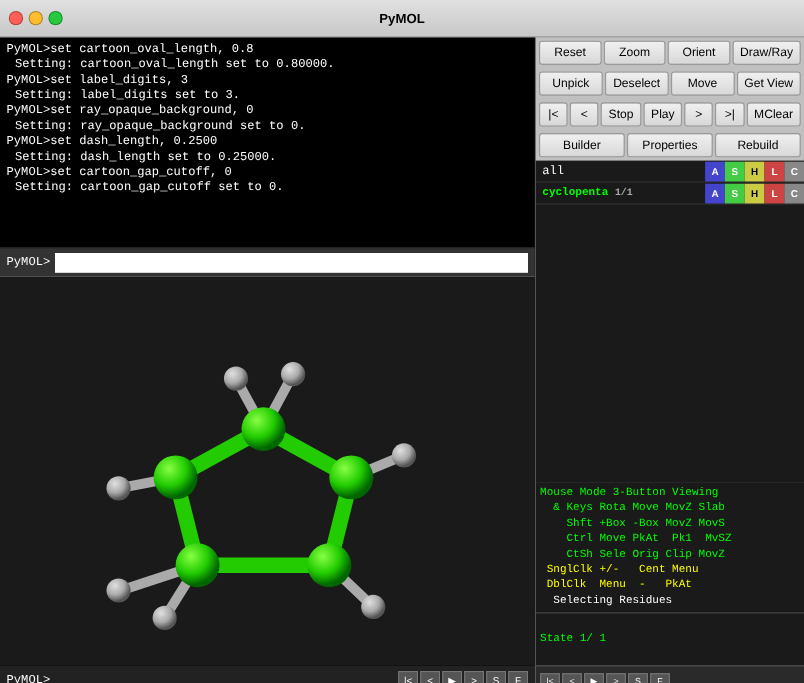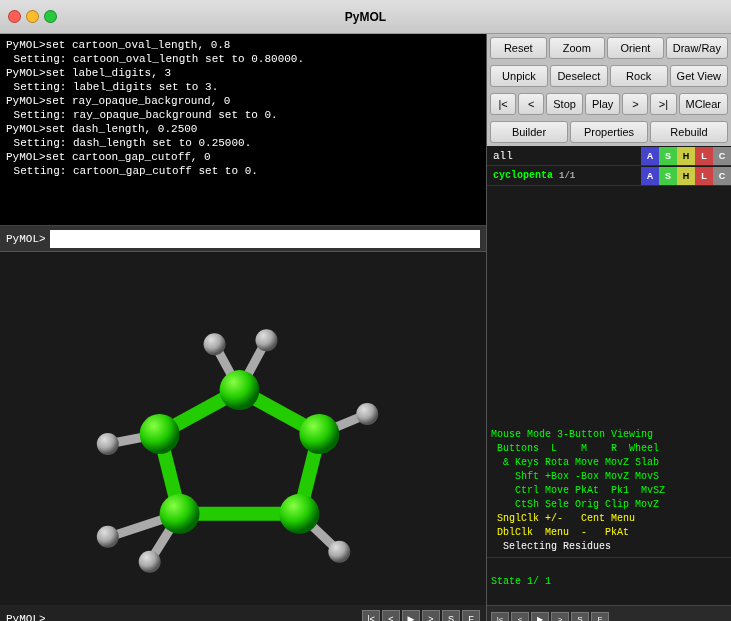--- a/index.html
+++ b/index.html
@@ -401,21 +401,21 @@
     <div id="btn-row-1">
       <button class="mac-btn">Reset</button>
       <button class="mac-btn">Zoom</button>
       <button class="mac-btn">Orient</button>
       <button class="mac-btn">Draw/Ray</button>
     </div>
 
     <div id="btn-row-2">
       <button class="mac-btn">Unpick</button>
       <button class="mac-btn">Deselect</button>
-      <button class="mac-btn">Rock</button>
+      <button class="mac-btn">Move</button>
       <button class="mac-btn">Get View</button>
     </div>
 
     <div id="btn-row-3" style="display:flex;gap:2px;padding:3px 3px;">
       <button class="mac-btn" style="flex:0.6;">|&lt;</button>
       <button class="mac-btn" style="flex:0.6;">&lt;</button>
       <button class="mac-btn">Stop</button>
       <button class="mac-btn">Play</button>
       <button class="mac-btn" style="flex:0.6;">&gt;</button>
       <button class="mac-btn" style="flex:0.6;">&gt;|</button>
@@ -444,21 +444,20 @@
         <button class="obj-btn btn-a">A</button>
         <button class="obj-btn btn-s">S</button>
         <button class="obj-btn btn-h">H</button>
         <button class="obj-btn btn-l">L</button>
         <button class="obj-btn btn-c">C</button>
       </div>
     </div>
 
     <div id="info-panel">
       <div class="info-line info-line-green">Mouse Mode 3-Button Viewing</div>
-      <div class="info-line info-line-green"> Buttons  L    M    R  Wheel</div>
       <div class="info-line info-line-green">  &amp; Keys Rota Move MovZ Slab</div>
       <div class="info-line info-line-green">    Shft +Box -Box MovZ MovS</div>
       <div class="info-line info-line-green">    Ctrl Move PkAt  Pk1  MvSZ</div>
       <div class="info-line info-line-green">    CtSh Sele Orig Clip MovZ</div>
       <div class="info-line info-line-yellow"> SnglClk +/-   Cent Menu</div>
       <div class="info-line info-line-yellow"> DblClk  Menu  -   PkAt</div>
       <div class="info-line info-line-white">  Selecting Residues</div>
     </div>
 
     <div id="state-line">

